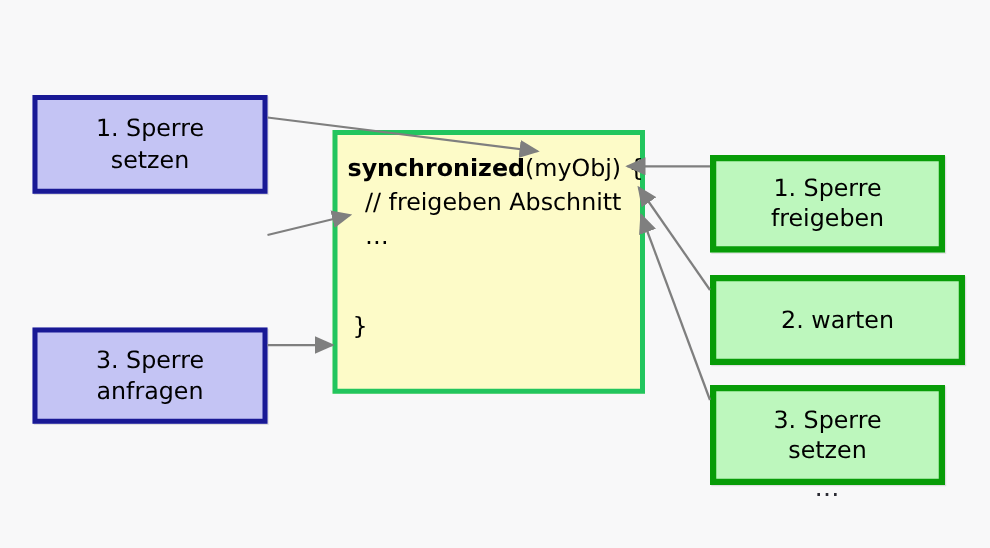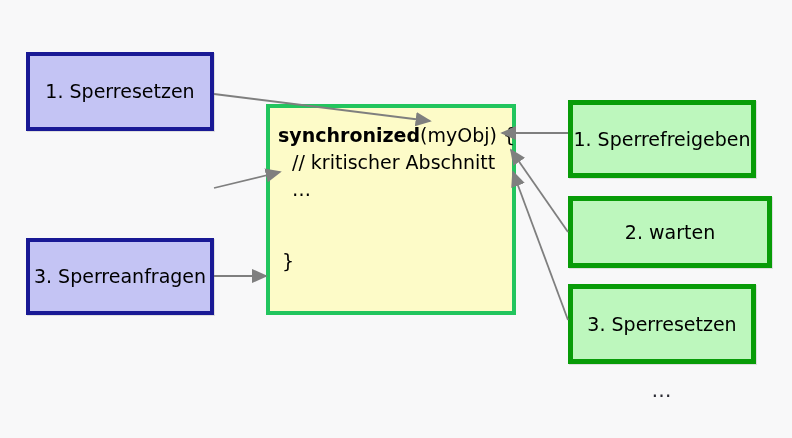--- a/index.html
+++ b/index.html
@@ -18,26 +18,27 @@
     position: relative;
     width: 792px;
     height: 438px;
   }
 
   
   .box {
     position: absolute;
     box-sizing: border-box;
     display: flex;
-    flex-direction: row;
+    flex-direction: column;
     align-items: center;
     justify-content: center;
     text-align: center;
     line-height: 1.28;
     z-index: 3;
+    margin-top: 24px;
   }
   .box .line {
     display: block;
     white-space: nowrap;
   }
 
   
   .blue-box {
     background: #c4c4f4;
     border: 4px solid #191995;
@@ -156,21 +157,21 @@
 
   <div class="box blue-box" style="left:26px; top:238px; width:188px; height:77px;">
     <span class="line">3. Sperre</span>
     <span class="line">anfragen</span>
   </div>
 
   <div class="code-box">
     <span class="code-line">
       <span class="code-kw">synchronized</span><span>(myObj) {</span>
     </span>
-    <span class="code-line code-indent">// kritischer Abschnitt</span>
+    <span class="code-line code-indent">// freigeben Abschnitt</span>
     <span class="code-line code-indent">…</span>
     <span class="code-close">}</span>
   </div>
 
   <div class="box green-box" style="left:568px; top:100px; width:188px; height:78px;">
     <span class="line">1. Sperre</span>
     <span class="line">freigeben</span>
   </div>
 
   <div class="box green-box" style="left:568px; top:196px; width:204px; height:72px;">

